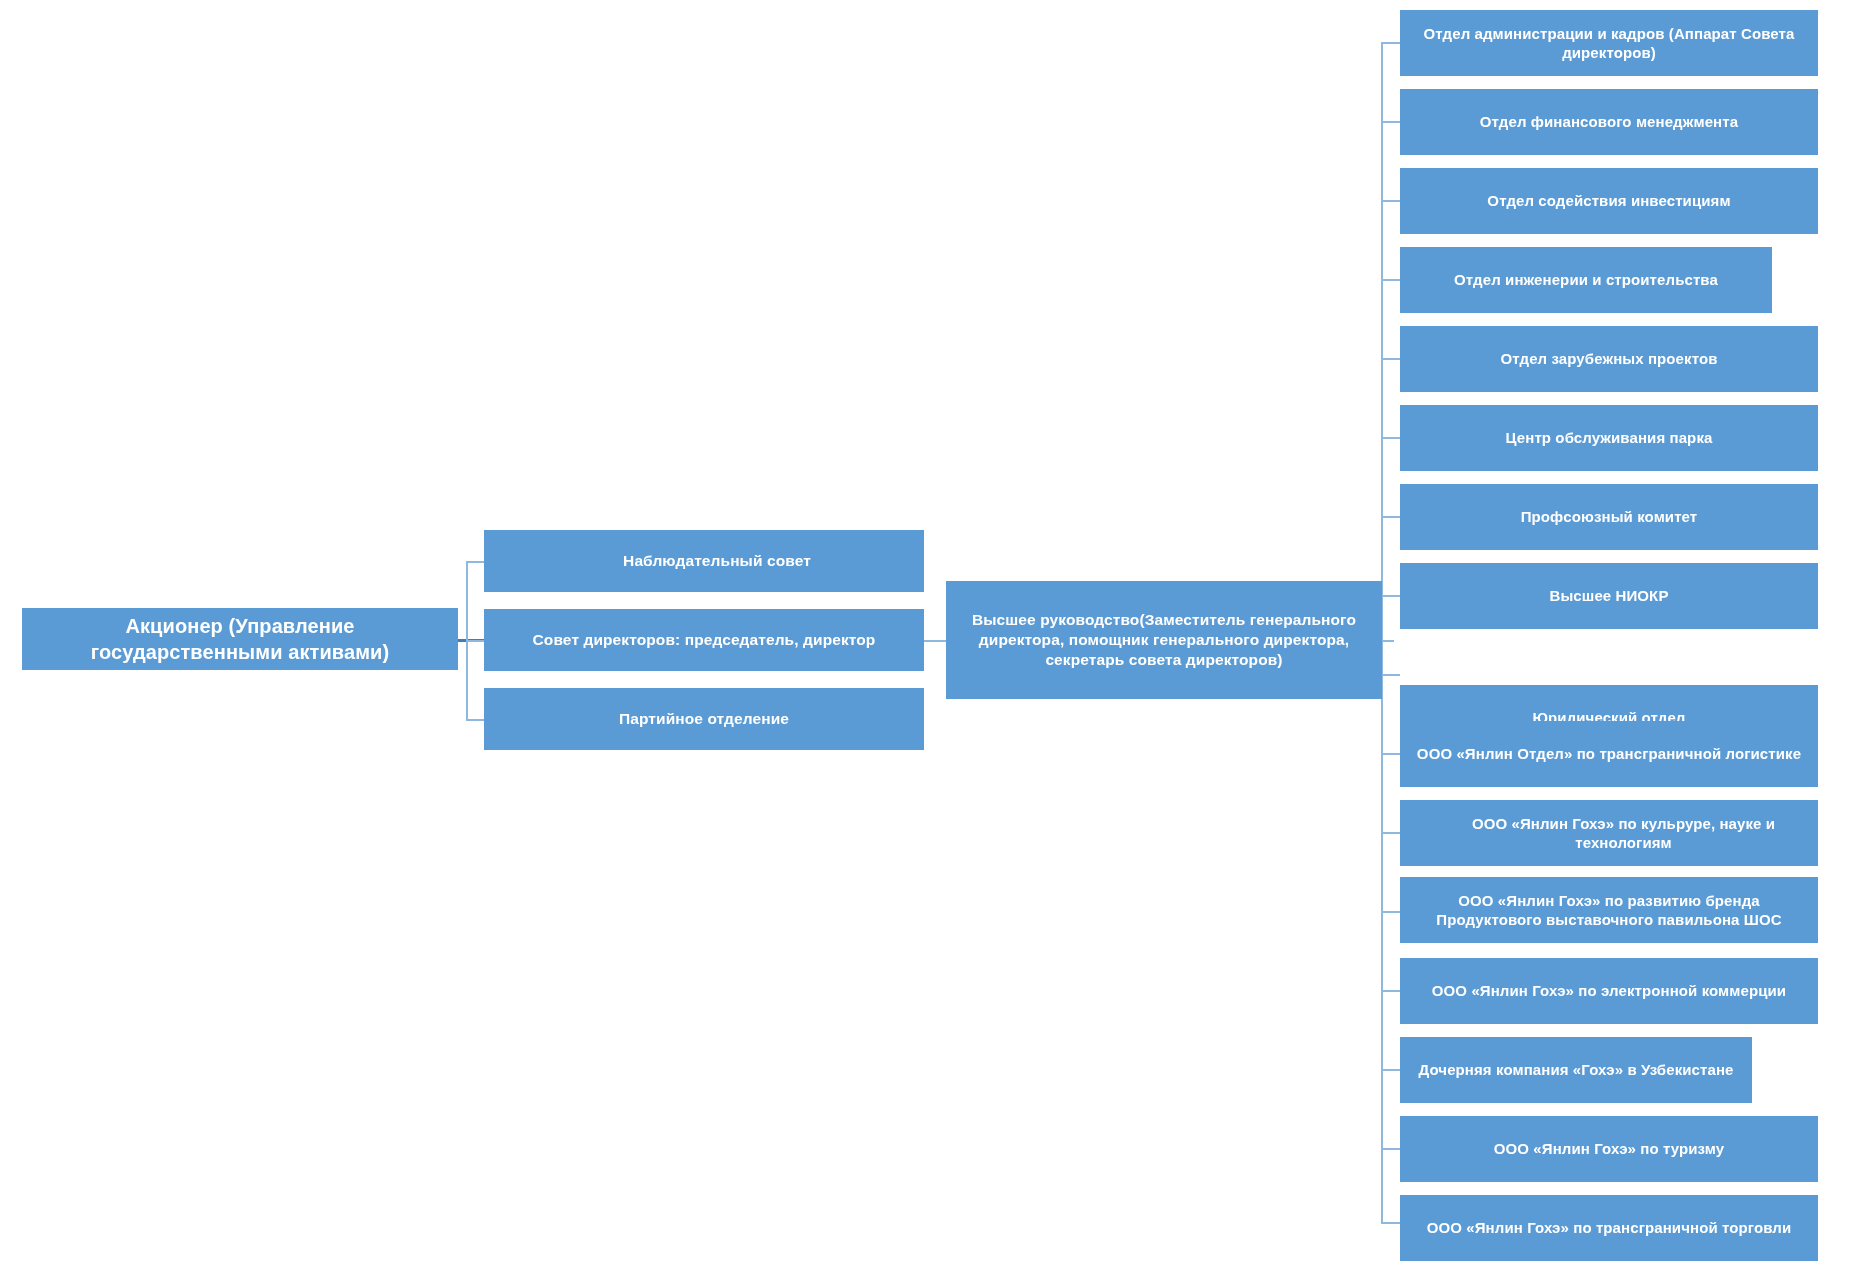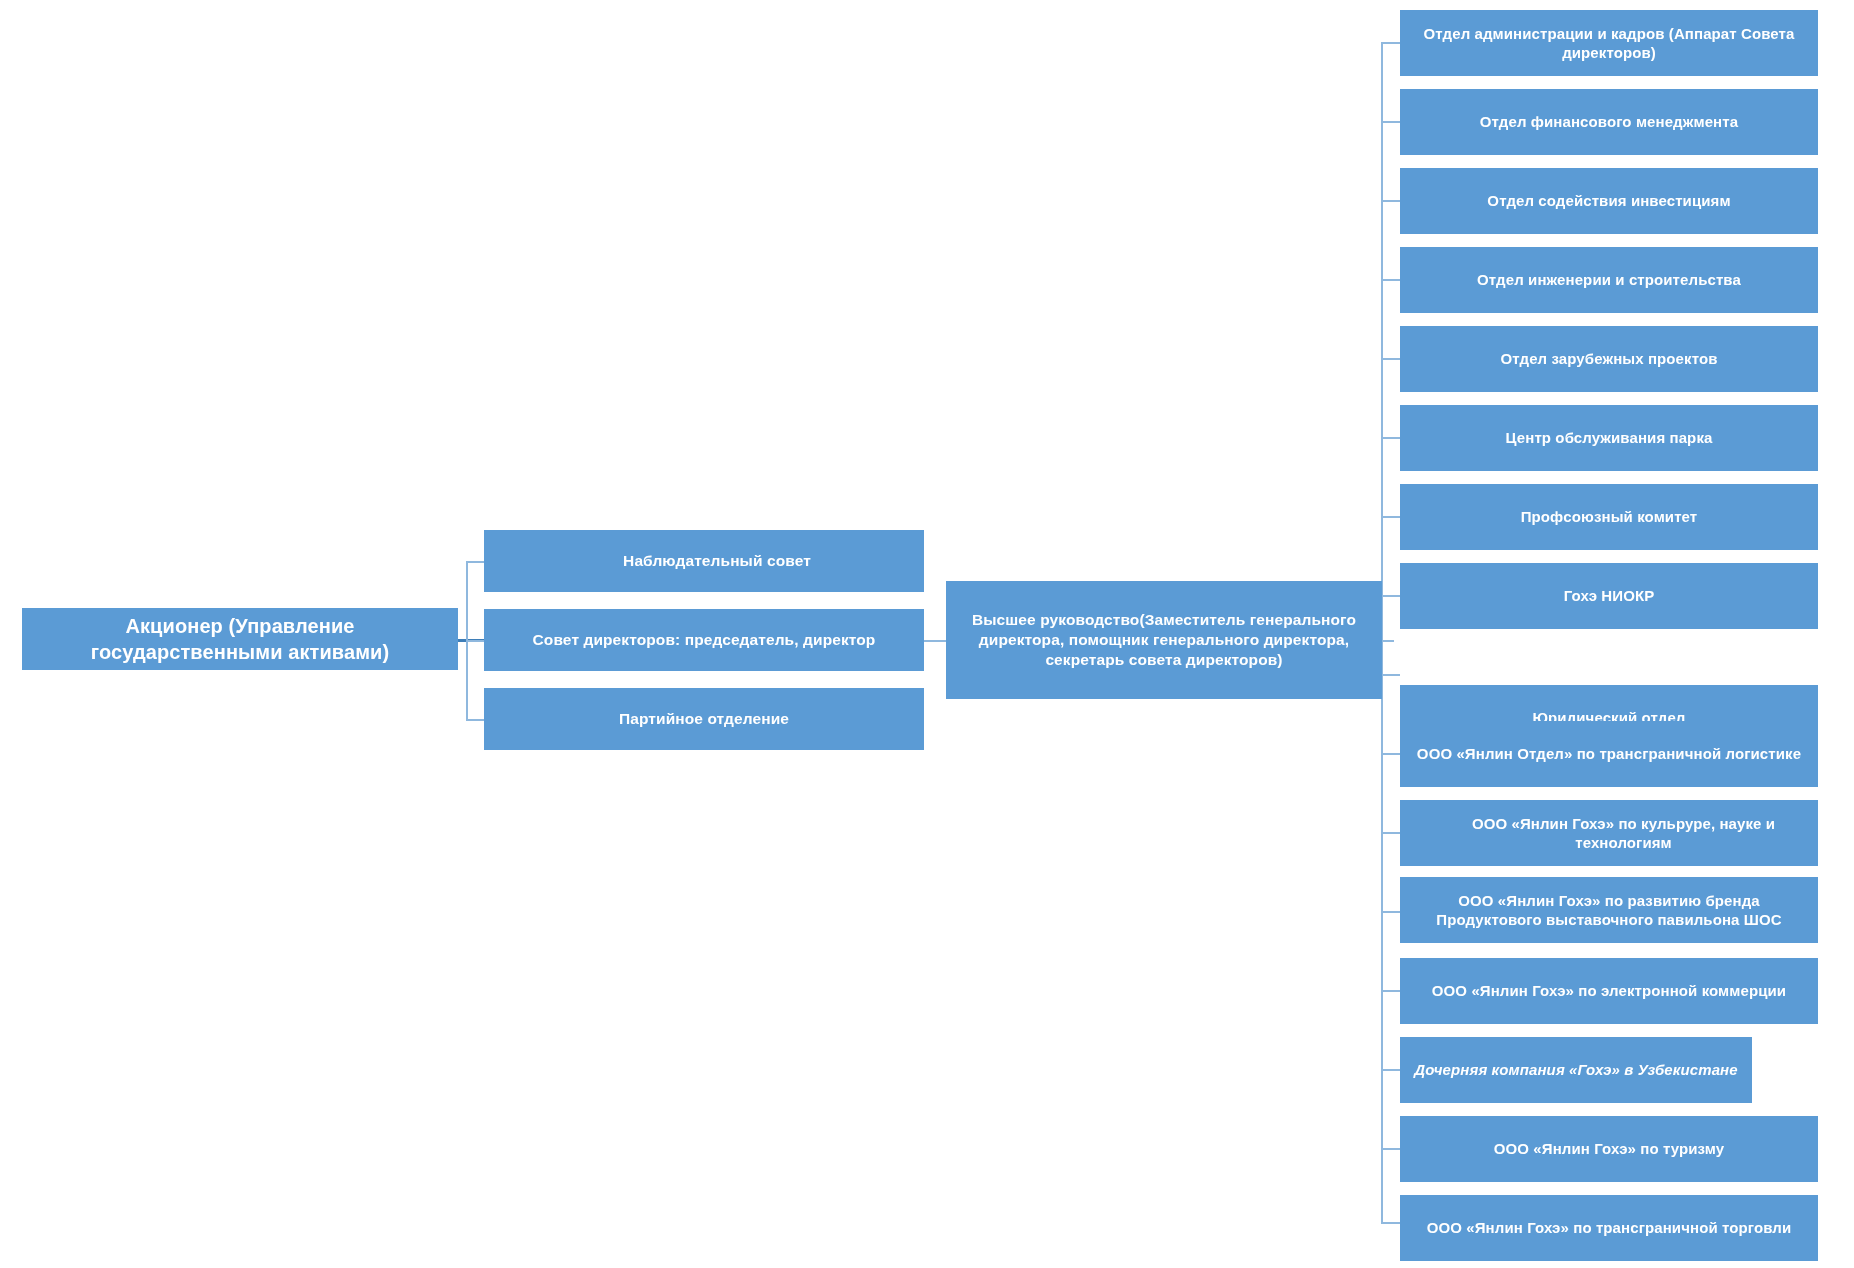--- a/index.html
+++ b/index.html
@@ -83,27 +83,27 @@
 
   <div class="node node-mid" style="left:484px; top:530px; width:440px; height:62px;padding-left:36px;">Наблюдательный совет</div>
   <div class="node node-mid" style="left:484px; top:609px; width:440px; height:62px;">Совет директоров: председатель, директор</div>
   <div class="node node-mid" style="left:484px; top:688px; width:440px; height:62px;">Партийное отделение</div>
 
   <div class="node node-exec" style="left:946px; top:581px; width:436px; height:118px;">Высшее руководство(Заместитель генерального директора, помощник генерального директора, секретарь совета директоров)</div>
 
   <div class="node node-dept" style="left:1400px; top:10px; width:418px; height:66px;">Отдел администрации и кадров (Аппарат Совета директоров)</div>
   <div class="node node-dept" style="left:1400px; top:89px; width:418px; height:66px;">Отдел финансового менеджмента</div>
   <div class="node node-dept" style="left:1400px; top:168px; width:418px; height:66px;">Отдел содействия инвестициям</div>
-  <div class="node node-dept" style="left:1400px; top:247px; width:418px; height:66px;">Отдел инженерии и строительства</div>
+  <div class="node node-dept" style="left:1400px; top:247px; width:372px; height:66px;">Отдел инженерии и строительства</div>
   <div class="node node-dept" style="left:1400px; top:326px; width:418px; height:66px;">Отдел зарубежных проектов</div>
   <div class="node node-dept" style="left:1400px; top:405px; width:418px; height:66px;">Центр обслуживания парка</div>
   <div class="node node-dept" style="left:1400px; top:484px; width:418px; height:66px;">Профсоюзный комитет</div>
-  <div class="node node-dept" style="left:1400px; top:563px; width:418px; height:66px;">Гохэ НИОКР</div>
+  <div class="node node-dept" style="left:1400px; top:563px; width:418px; height:66px;">Высшее НИОКР</div>
   <div class="node node-dept" style="left:1400px; top:642px; width:418px; height:66px;margin-top:43px;">Юридический отдел</div>
   <div class="node node-dept" style="left:1400px; top:721px; width:418px; height:66px;">ООО «Янлин Отдел» по трансграничной логистике</div>
   <div class="node node-dept" style="left:1400px; top:800px; width:418px; height:66px;padding-left:39px;">ООО «Янлин Гохэ» по кульруре, науке и технологиям</div>
   <div class="node node-dept" style="left:1400px; top:877px; width:418px; height:66px;">ООО «Янлин Гохэ» по развитию бренда Продуктового выставочного павильона ШОС</div>
   <div class="node node-dept" style="left:1400px; top:958px; width:418px; height:66px;">ООО «Янлин Гохэ» по электронной коммерции</div>
-  <div class="node node-dept" style="left:1400px; top:1037px; width:352px; height:66px;font-style:italic;">Дочерняя компания «Гохэ» в Узбекистане</div>
+  <div class="node node-dept" style="left:1400px; top:1037px; width:352px; height:66px;">Дочерняя компания «Гохэ» в Узбекистане</div>
   <div class="node node-dept" style="left:1400px; top:1116px; width:418px; height:66px;">ООО «Янлин Гохэ» по туризму</div>
   <div class="node node-dept" style="left:1400px; top:1195px; width:418px; height:66px;">ООО «Янлин Гохэ» по трансграничной торговли</div>
 
 </div>
 
 </body></html>

